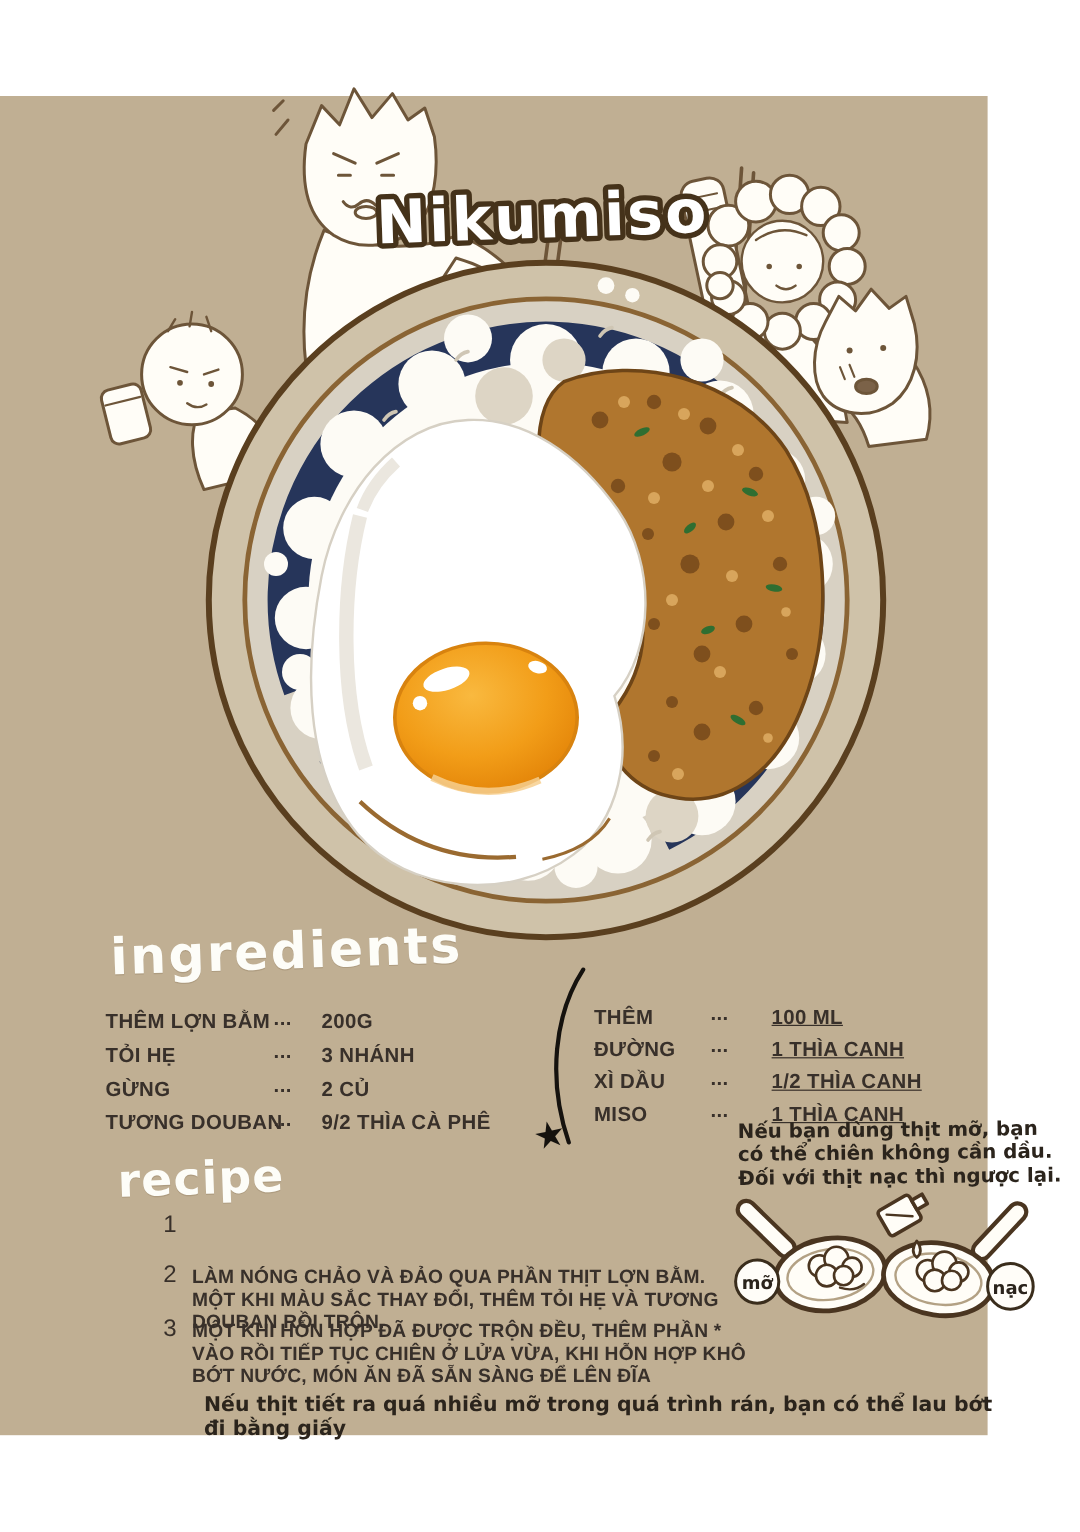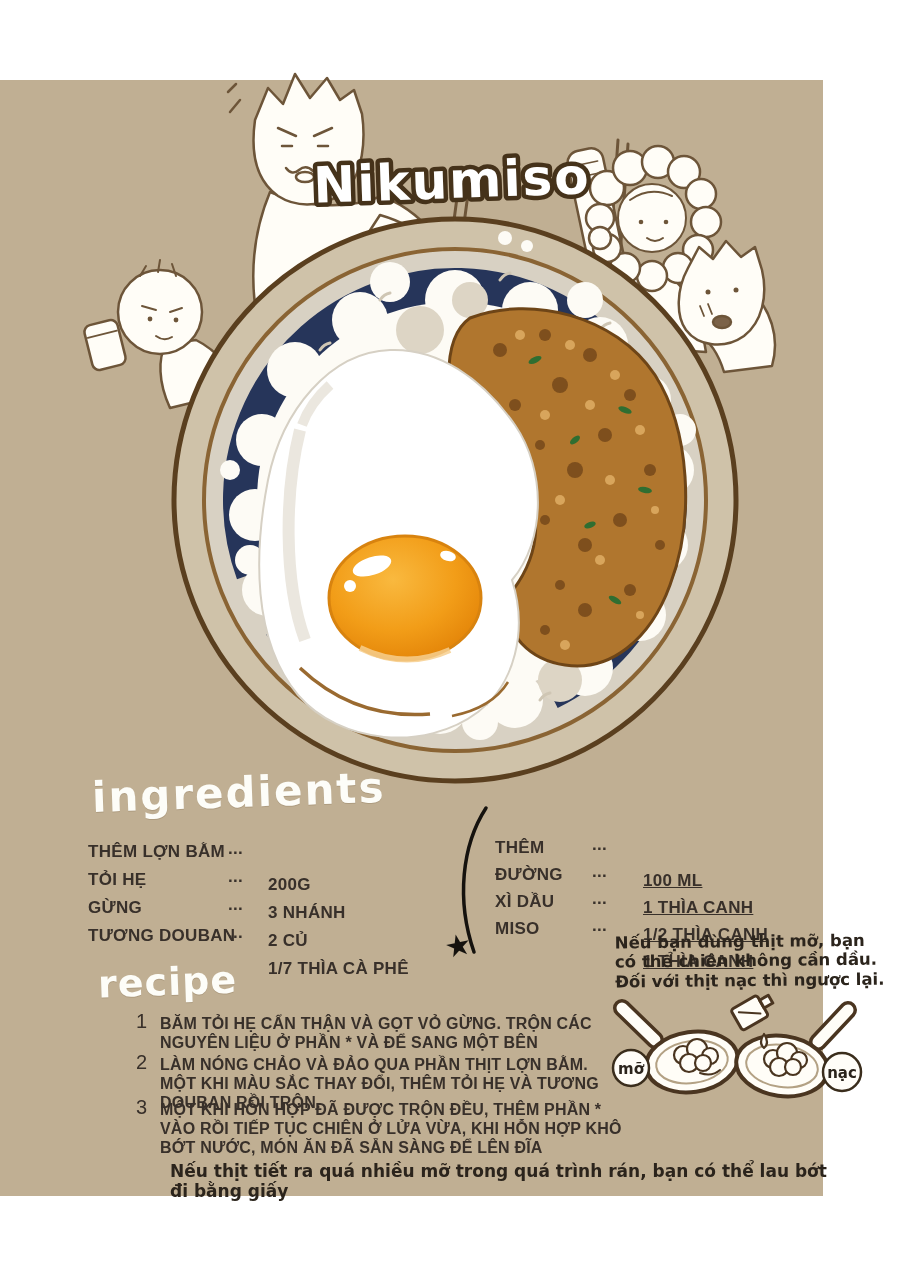--- a/index.html
+++ b/index.html
@@ -11,21 +11,21 @@
 
   .heading{position:absolute;color:#fdfdf8;font-weight:bold;
            font-family:"DejaVu Sans",sans-serif;text-shadow:0 1px 0 rgba(120,100,70,.25);}
   #ing-heading{left:92px;top:768px;font-size:42px;transform:rotate(-2deg);letter-spacing:2px;}
   #recipe-heading{left:98px;top:960px;font-size:38px;transform:rotate(-2deg);letter-spacing:1px;}
 
   .ing-row{position:absolute;height:24px;color:#38302a;font-weight:bold;font-size:17px;
            letter-spacing:.3px;white-space:nowrap;}
   .ing-row .iname{position:absolute;left:0;top:0;}
   .ing-row .idots{position:absolute;top:-3px;}
-  .ing-row .iqty{position:absolute;top:0;margin-top:33px;}
+  .ing-row .iqty{position:absolute;top:0;}
   .ing-row.lcol .idots{left:140px;} .ing-row.lcol .iqty{left:180px;}
   .ing-row.rcol .idots{left:97px;}  .ing-row.rcol .iqty{left:148px;text-decoration:underline;}
 
   .step{position:absolute;left:160px;width:462px;color:#38302a;font-weight:bold;
         font-size:16px;line-height:19px;letter-spacing:.2px;}
   .step .step-num{position:absolute;left:-24px;top:-2px;font-size:20px;font-weight:normal;color:#38302a;}
 
   .hand{font-family:"DejaVu Sans",sans-serif;font-weight:bold;color:#2b241c;}
   #note-fat{position:absolute;left:615px;top:932px;width:272px;font-size:16.5px;
             line-height:1.18;transform:rotate(-.6deg);}
@@ -287,21 +287,21 @@
   <span class="iqty">3 NHÁNH</span>
 </div>
 <div class="ing-row lcol" style="left:88px;top:898px;">
   <span class="iname">GỪNG</span>
   <span class="idots">...</span>
   <span class="iqty">2 CỦ</span>
 </div>
 <div class="ing-row lcol" style="left:88px;top:926px;">
   <span class="iname">TƯƠNG DOUBAN</span>
   <span class="idots">...</span>
-  <span class="iqty">1/7 THÌA CÀ PHÊ</span>
+  <span class="iqty">9/2 THÌA CÀ PHÊ</span>
 </div>
 
 <div class="ing-row rcol" style="left:495px;top:838px;">
   <span class="iname">THÊM</span>
   <span class="idots">...</span>
   <span class="iqty">100 ML</span>
 </div>
 <div class="ing-row rcol" style="left:495px;top:865px;">
   <span class="iname">ĐƯỜNG</span>
   <span class="idots">...</span>
@@ -317,21 +317,20 @@
   <span class="idots">...</span>
   <span class="iqty">1 THÌA CANH</span>
 </div>
 
 <div class="hand" id="note-fat">Nếu bạn dùng thịt mỡ, bạn có thể chiên không cần dầu. Đối với thịt nạc thì ngược lại.</div>
 
 <div class="heading" id="recipe-heading">recipe</div>
 
 <div class="step" style="top:1014px;">
   <span class="step-num">1</span>
-  <span>BĂM TỎI HẸ CẨN THẬN VÀ GỌT VỎ GỪNG. TRỘN CÁC NGUYÊN LIỆU Ở PHẦN * VÀ ĐỂ SANG MỘT BÊN</span>
 </div>
 <div class="step" style="top:1055px;">
   <span class="step-num">2</span>
   <span>LÀM NÓNG CHẢO VÀ ĐẢO QUA PHẦN THỊT LỢN BẰM. MỘT KHI MÀU SẮC THAY ĐỔI, THÊM TỎI HẸ VÀ TƯƠNG DOUBAN RỒI TRỘN.</span>
 </div>
 <div class="step" style="top:1100px;">
   <span class="step-num">3</span>
   <span>MỘT KHI HỖN HỢP ĐÃ ĐƯỢC TRỘN ĐỀU, THÊM PHẦN * VÀO RỒI TIẾP TỤC CHIÊN Ở LỬA VỪA, KHI HỖN HỢP KHÔ BỚT NƯỚC, MÓN ĂN ĐÃ SẴN SÀNG ĐỂ LÊN ĐĨA</span>
 </div>
 

